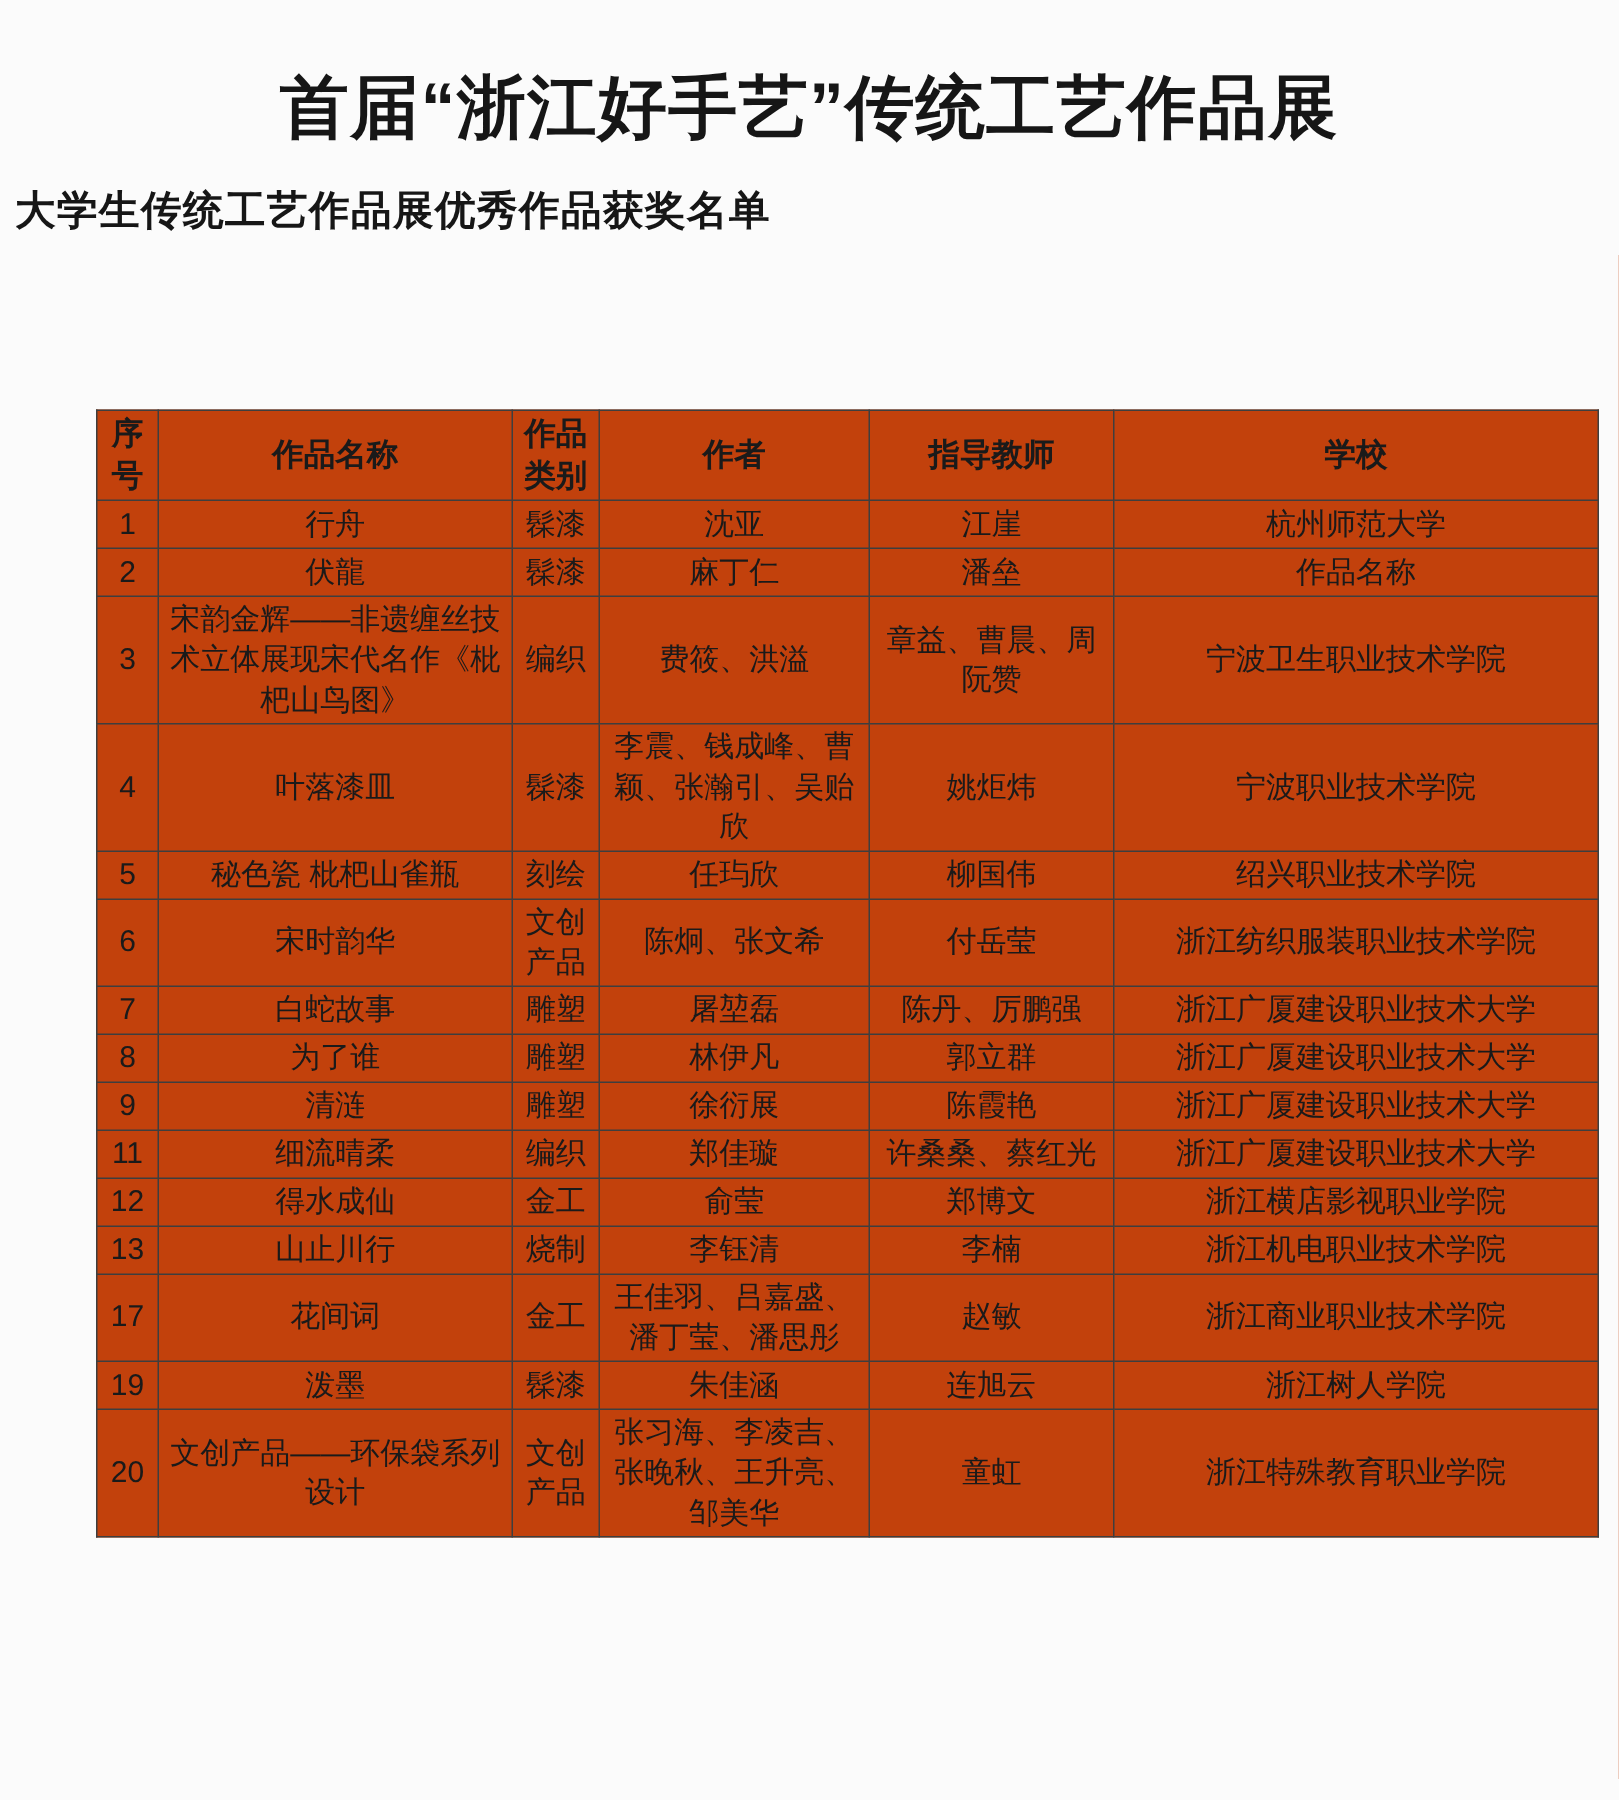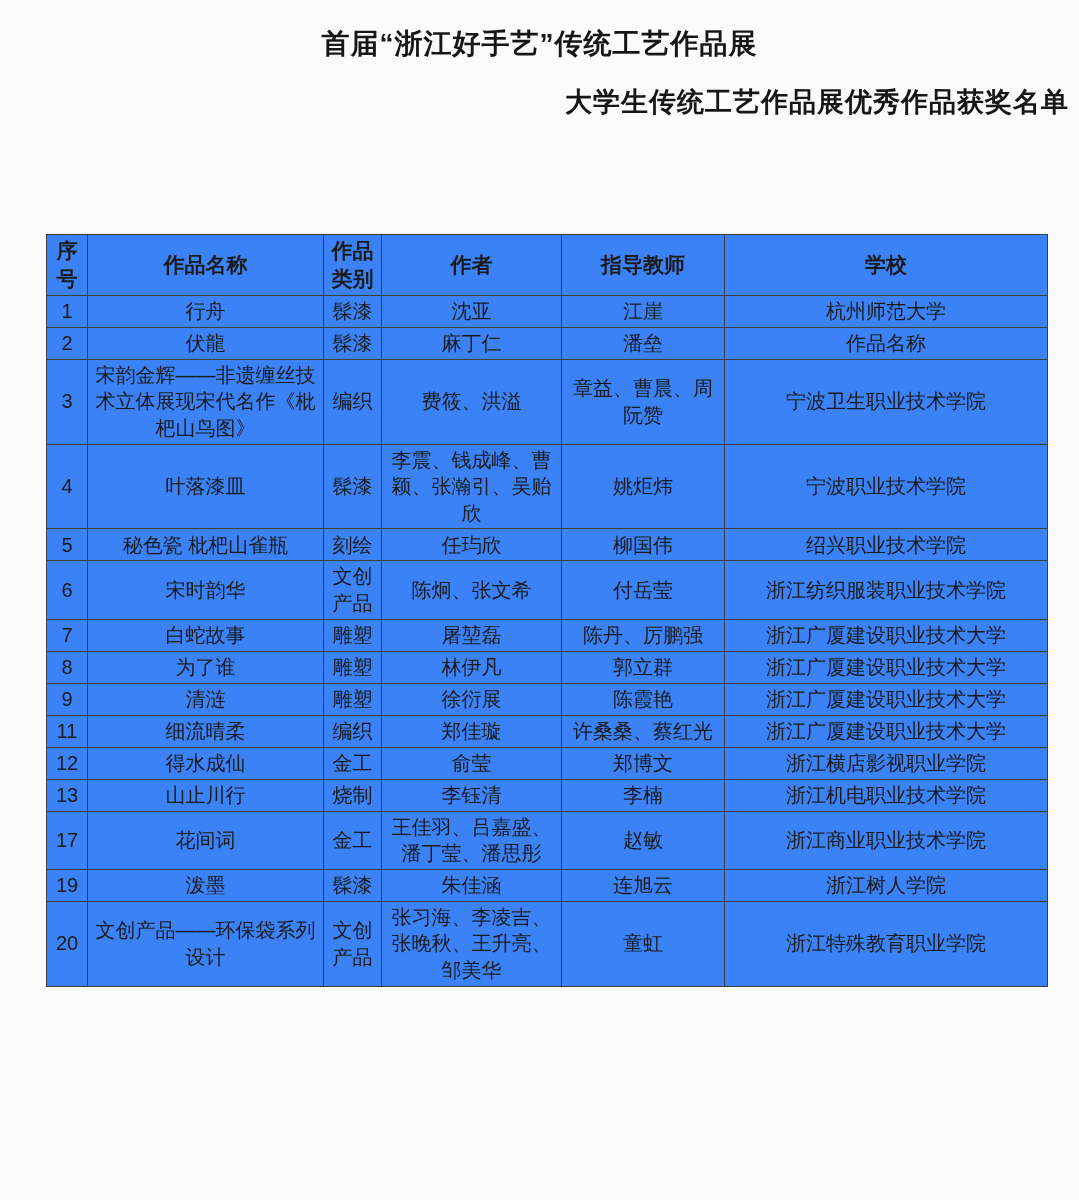--- a/index.html
+++ b/index.html
@@ -9,41 +9,41 @@
   }
   body {
     width: 1079px;
     min-height: 1200px;
     font-family: "Liberation Sans", "DejaVu Sans", sans-serif;
     color: #161616;
     overflow: hidden;
   }
   .page-title {
     text-align: center;
-    font-size: 28px;
+    font-size: 46px;
     font-weight: bold;
     line-height: 1.2;
-    margin: 27px 10px 0 10px;
+    margin: 44px 10px 0 10px;
     letter-spacing: 1px;
   }
   .page-subtitle {
-    text-align: right;
+    text-align: left;
     font-size: 27px;
     font-weight: bold;
     line-height: 1.2;
     margin: 25px 10px 0 10px;
     letter-spacing: 1px;
   }
   table.award-table {
     border-collapse: collapse;
     table-layout: fixed;
     width: 1001px;
-    margin: 116px 0 0 46px;
+    margin: 116px 0 0 64px;
     font-size: 20px;
-    background: #3b82f6;
+    background: #c2410c;
   }
   .award-table th,
   .award-table td {
     border: 1.6px solid #3e3e3e;
     text-align: center;
     vertical-align: middle;
     padding: 2px 5px;
     line-height: 1.33;
     word-break: break-all;
     color: #1a1a1a;

